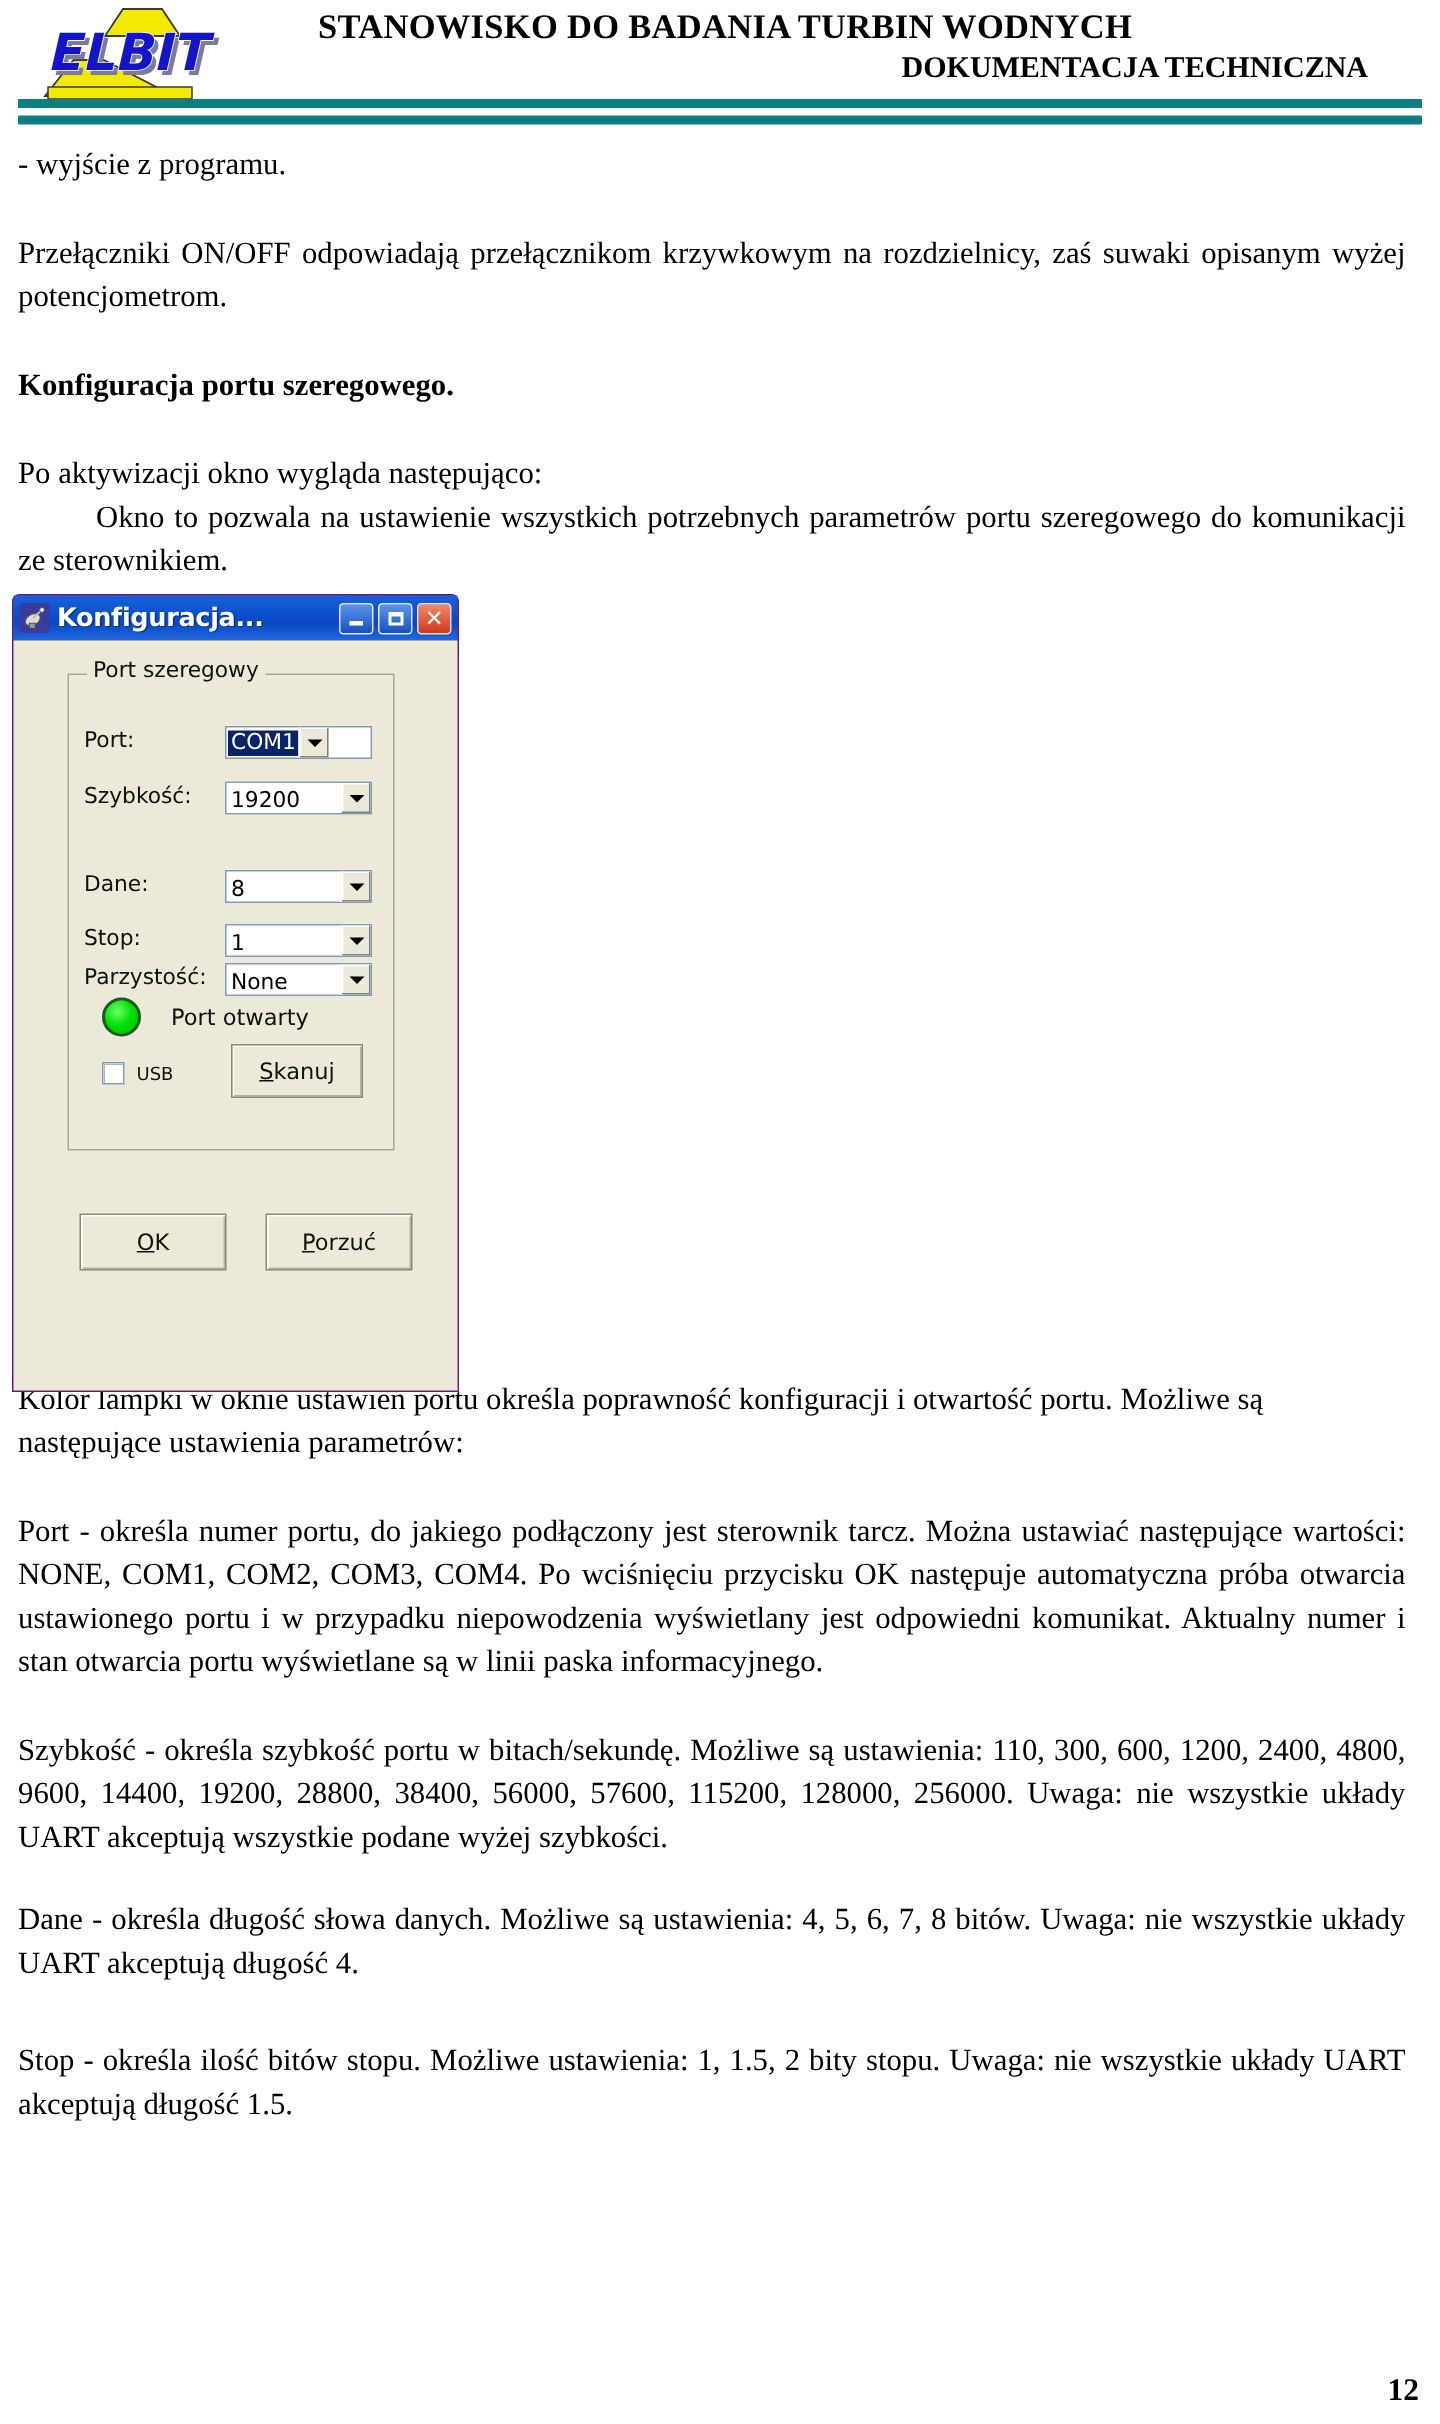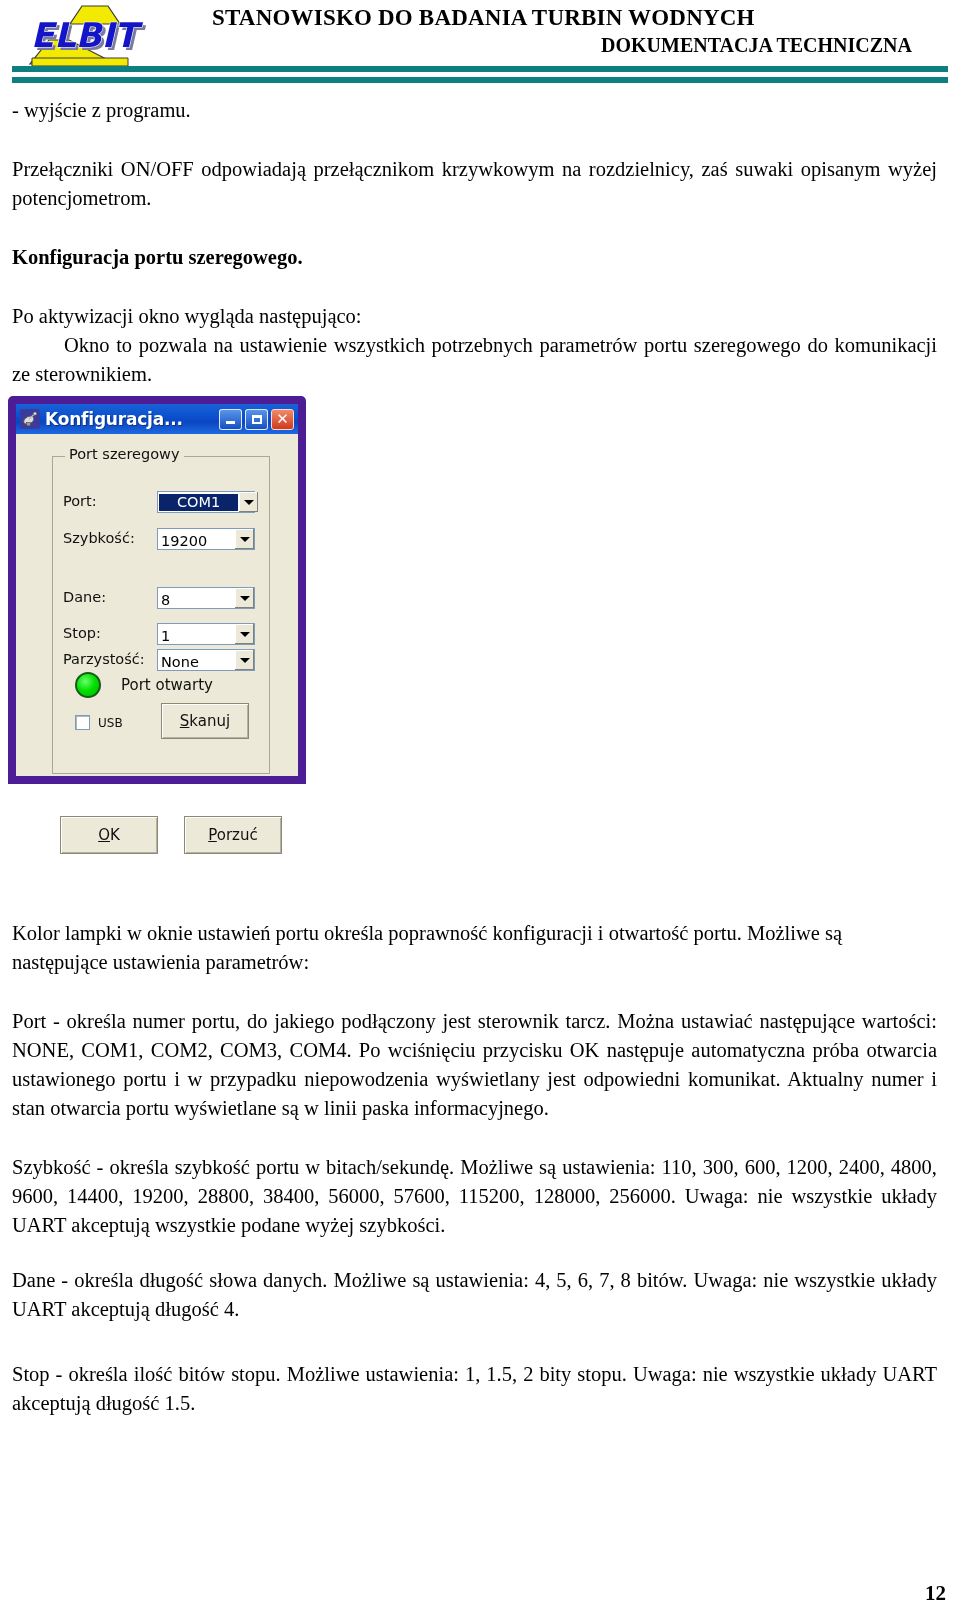--- a/index.html
+++ b/index.html
@@ -93,24 +93,24 @@
   
   .dialog-slot {
     position: absolute;
     left: 8px;
     top: 396px;
     width: 298px;
     height: 486px;
   }
   .win-dialog {
     width: 298px;
-    height: 388px;
+    height: 532px;
     box-sizing: border-box;
     background: #c2410c;
-    border: 8px solid #4c1d95;
+    border: 1px solid #4c1d95;
     border-radius: 5px 5px 0 0;
     position: relative;
     font-family: "DejaVu Sans", "Liberation Sans", sans-serif;
   }
   .titlebar {
     height: 30px;
     background: linear-gradient(180deg,#1a62d8 0%, #0a4ecc 45%, #0b46c2 60%, #1e6ae0 100%);
     display: flex;
     align-items: center;
     padding: 0 2px 0 4px;
@@ -205,21 +205,21 @@
     overflow: hidden;
     white-space: nowrap;
   }
   .combo-val.selected {
     background: #0a246a;
     color: #ffffff;
     align-self: center;
     height: 17px;
     flex: 0 0 auto;
     margin-left: 1px;
-    padding: 0 18px;
+    padding: 0 2px;
   }
   .combo-arrow {
     width: 19px;
     flex: none;
     background: #ece9d8;
     border-left: 1px solid #fff;
     box-shadow: inset -1px -1px 0 #808080, inset 1px 1px 0 #fff;
     display: flex; align-items: center; justify-content: center;
   }
   .caret {

